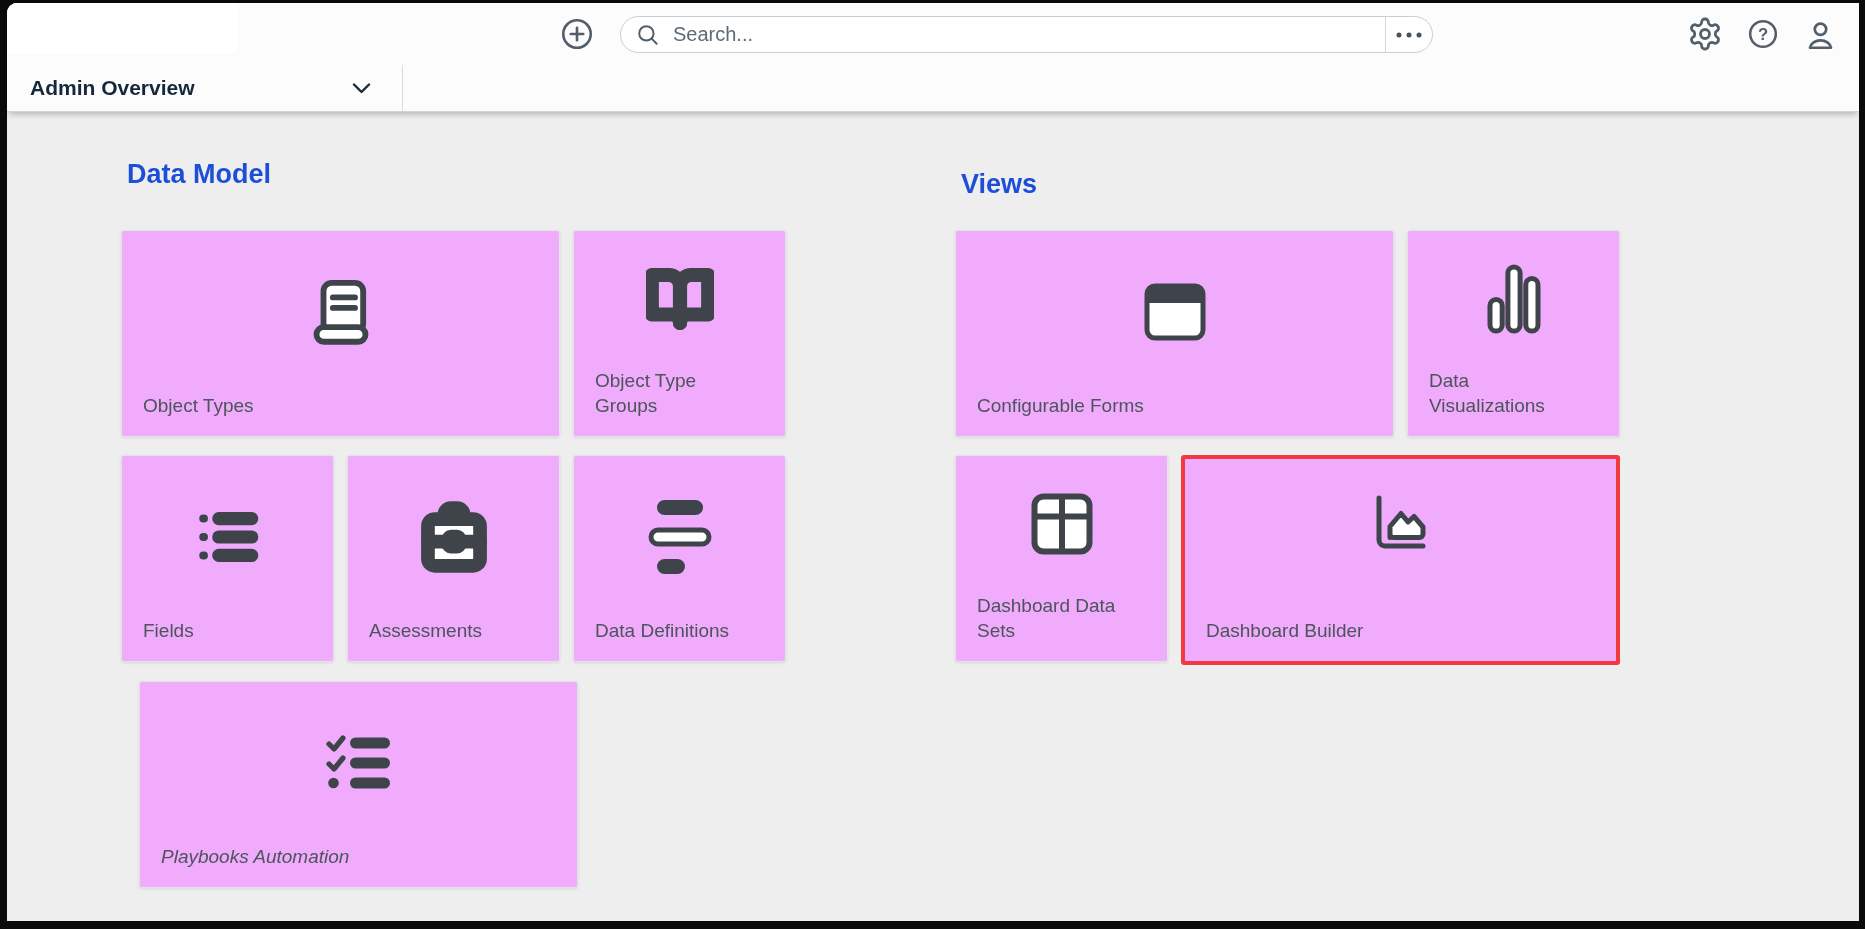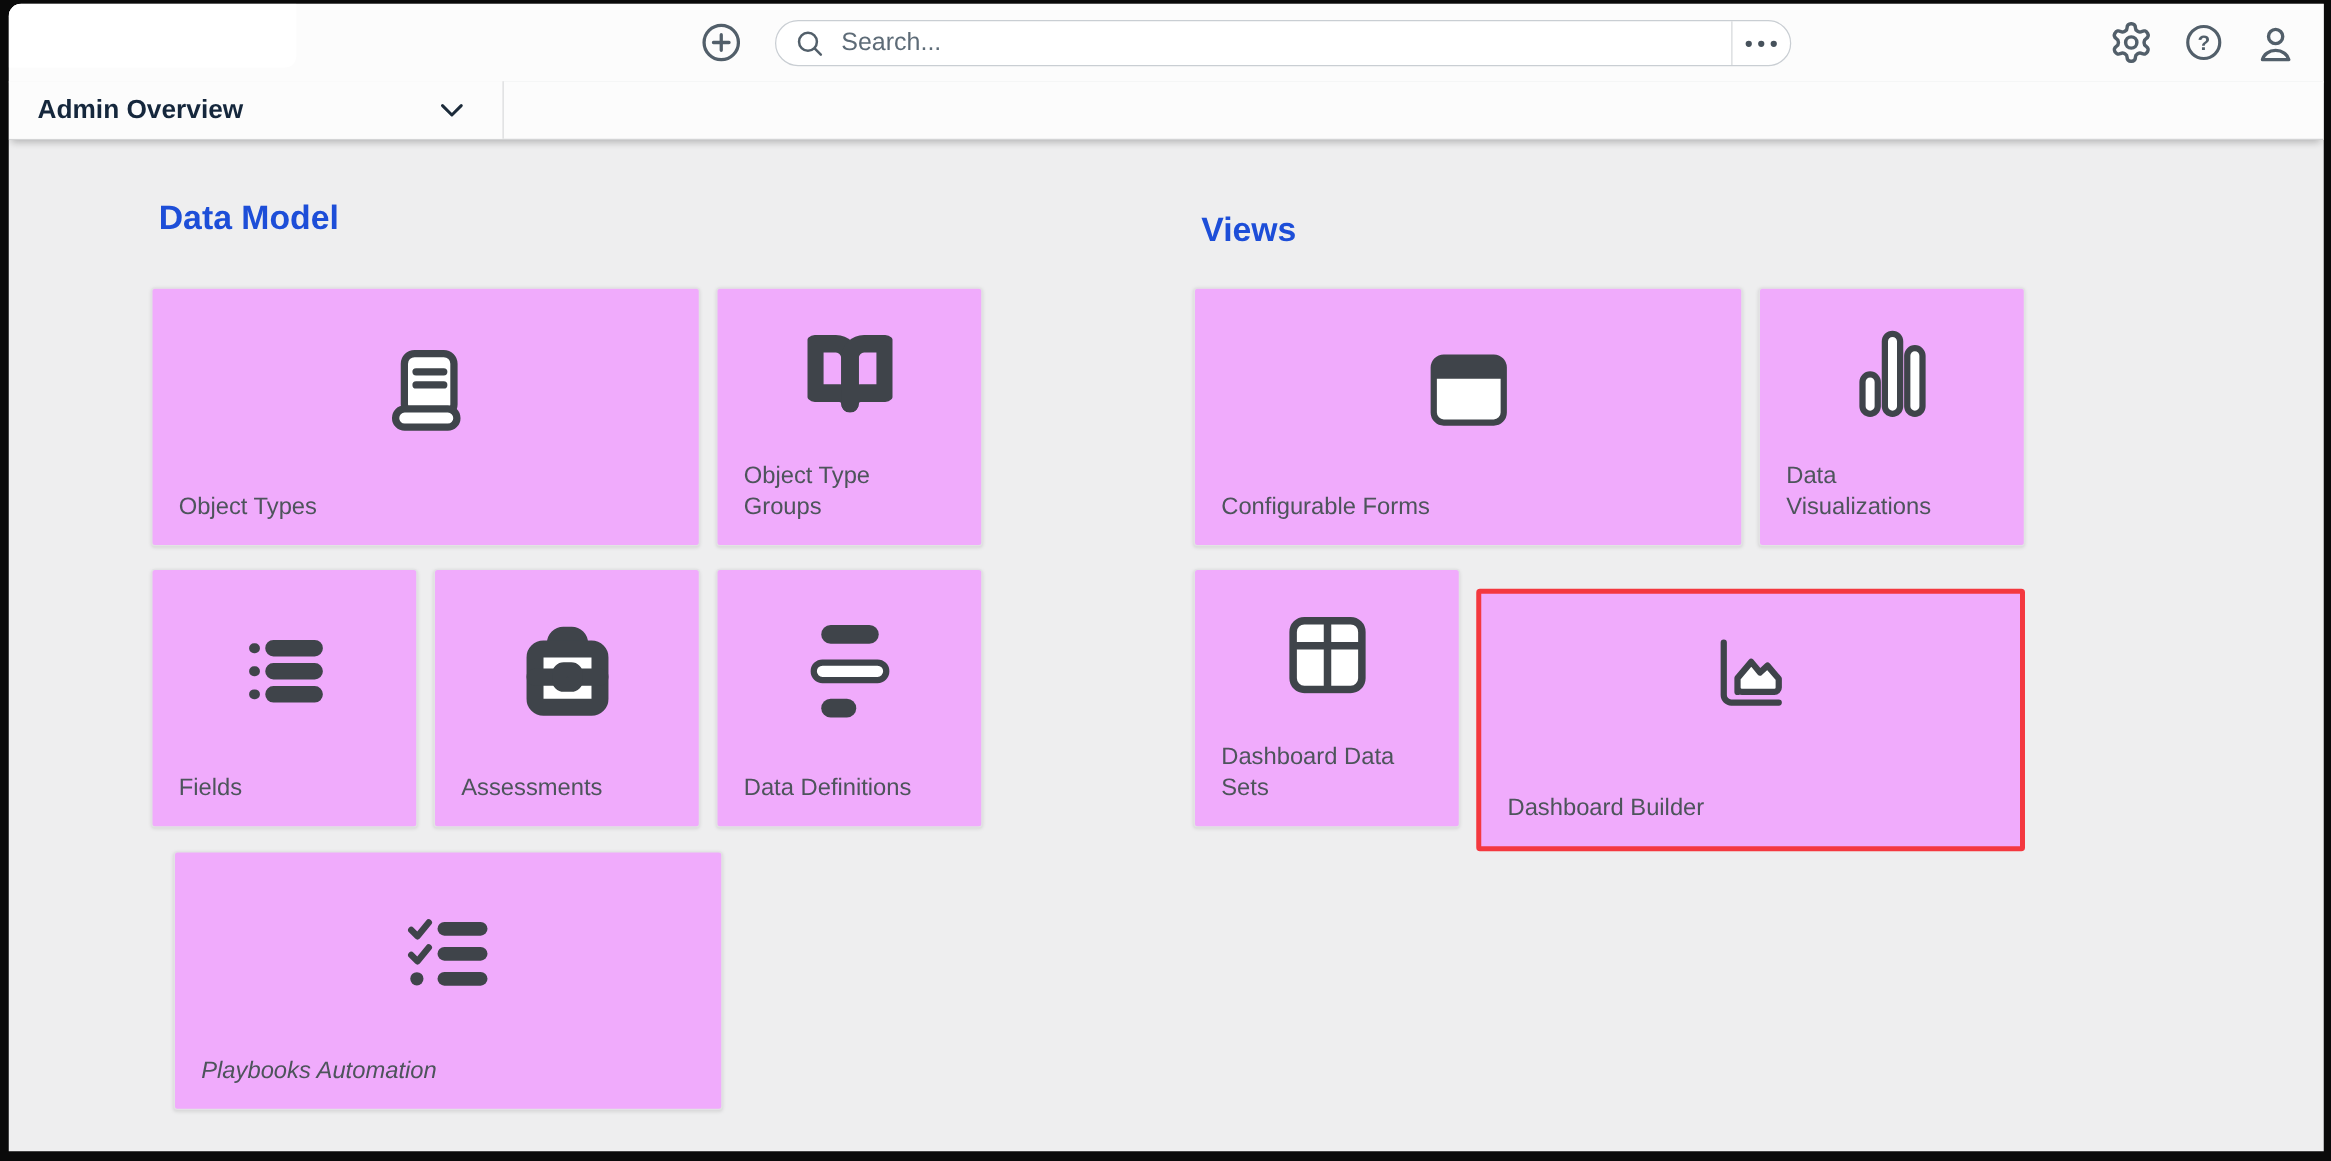--- a/index.html
+++ b/index.html
@@ -210,21 +210,21 @@
     <div class="icon-wrap">
       <svg class="glyph" width="54" height="70" viewBox="0 0 54 70" stroke-width="5.5">
         <rect x="3" y="35.5" width="12.2" height="31.5" rx="6.1" fill="#fff"></rect>
         <rect x="20.9" y="3" width="12.2" height="64" rx="6.1" fill="#fff"></rect>
         <rect x="38.8" y="14.5" width="12.2" height="52.5" rx="6.1" fill="#fff"></rect>
       </svg>
     </div>
     <div class="tile-label">Data Visualizations</div>
   </div>
 
-  <div class="tile wide highlighted" style="left:1174px;top:468px;width:439px;height:210px;gap:28px;">
+  <div class="tile wide highlighted" style="left:1174px;top:452px;width:439px;height:210px;gap:28px;">
     <div class="icon-wrap">
       <svg class="glyph" width="64" height="64" viewBox="0 0 64 64" stroke-width="4.8">
         <path d="M10 6v42a6 6 0 0 0 6 6h38"></path>
         <path d="M21 45.5v-11L32 21.5l7 8.5 6-5.5 9 10.5v7a3.5 3.5 0 0 1-3.5 3.5h-26A3.5 3.5 0 0 1 21 42z" fill="#fff"></path>
       </svg>
     </div>
     <div class="tile-label">Dashboard Builder</div>
   </div>
 
  </div>

